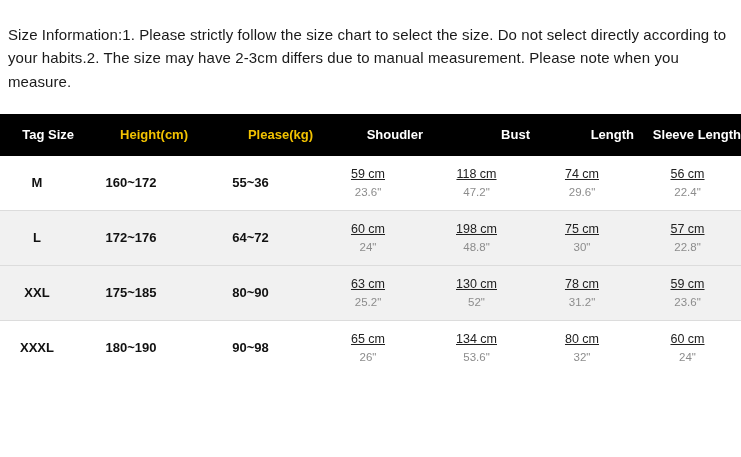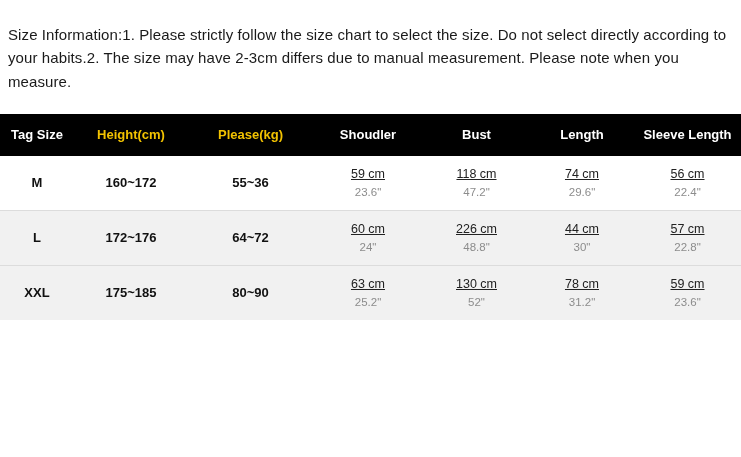--- a/index.html
+++ b/index.html
@@ -39,21 +39,21 @@
   table.size-chart col.c4 { width: 107px; }
   table.size-chart col.c5 { width: 104px; }
   table.size-chart col.c6 { width: 107px; }
 
   thead th {
     background: #000000;
     color: #ffffff;
     font-size: 13px;
     font-weight: bold;
     height: 42px;
-    text-align: center;
+    text-align: right;
     vertical-align: middle;
     padding: 0;
   }
   thead th.hl {
     color: #f2c200;
   }
   tbody td {
     height: 54px;
     text-align: center;
     vertical-align: middle;
@@ -142,25 +142,25 @@
 
       <tr class="even row-sep">
         <td>L</td>
         <td>172~176</td>
         <td>64~72</td>
         <td class="meas">
           <span class="meas-cm">60 cm</span>
           <span class="meas-in">24"</span>
         </td>
         <td class="meas">
-          <span class="meas-cm">226 cm</span>
+          <span class="meas-cm">198 cm</span>
           <span class="meas-in">48.8"</span>
         </td>
         <td class="meas">
-          <span class="meas-cm">44 cm</span>
+          <span class="meas-cm">75 cm</span>
           <span class="meas-in">30"</span>
         </td>
         <td class="meas">
           <span class="meas-cm">57 cm</span>
           <span class="meas-in">22.8"</span>
         </td>
       </tr>
 
 
       <tr class="even row-sep">
@@ -178,17 +178,38 @@
         <td class="meas">
           <span class="meas-cm">78 cm</span>
           <span class="meas-in">31.2"</span>
         </td>
         <td class="meas">
           <span class="meas-cm">59 cm</span>
           <span class="meas-in">23.6"</span>
         </td>
       </tr>
 
+      <tr class="odd row-sep">
+        <td>XXXL</td>
+        <td>180~190</td>
+        <td>90~98</td>
+        <td class="meas">
+          <span class="meas-cm">65 cm</span>
+          <span class="meas-in">26"</span>
+        </td>
+        <td class="meas">
+          <span class="meas-cm">134 cm</span>
+          <span class="meas-in">53.6"</span>
+        </td>
+        <td class="meas">
+          <span class="meas-cm">80 cm</span>
+          <span class="meas-in">32"</span>
+        </td>
+        <td class="meas">
+          <span class="meas-cm">60 cm</span>
+          <span class="meas-in">24"</span>
+        </td>
+      </tr>
 
 
     </tbody>
   </table>
 </div>
 
 </body></html>

